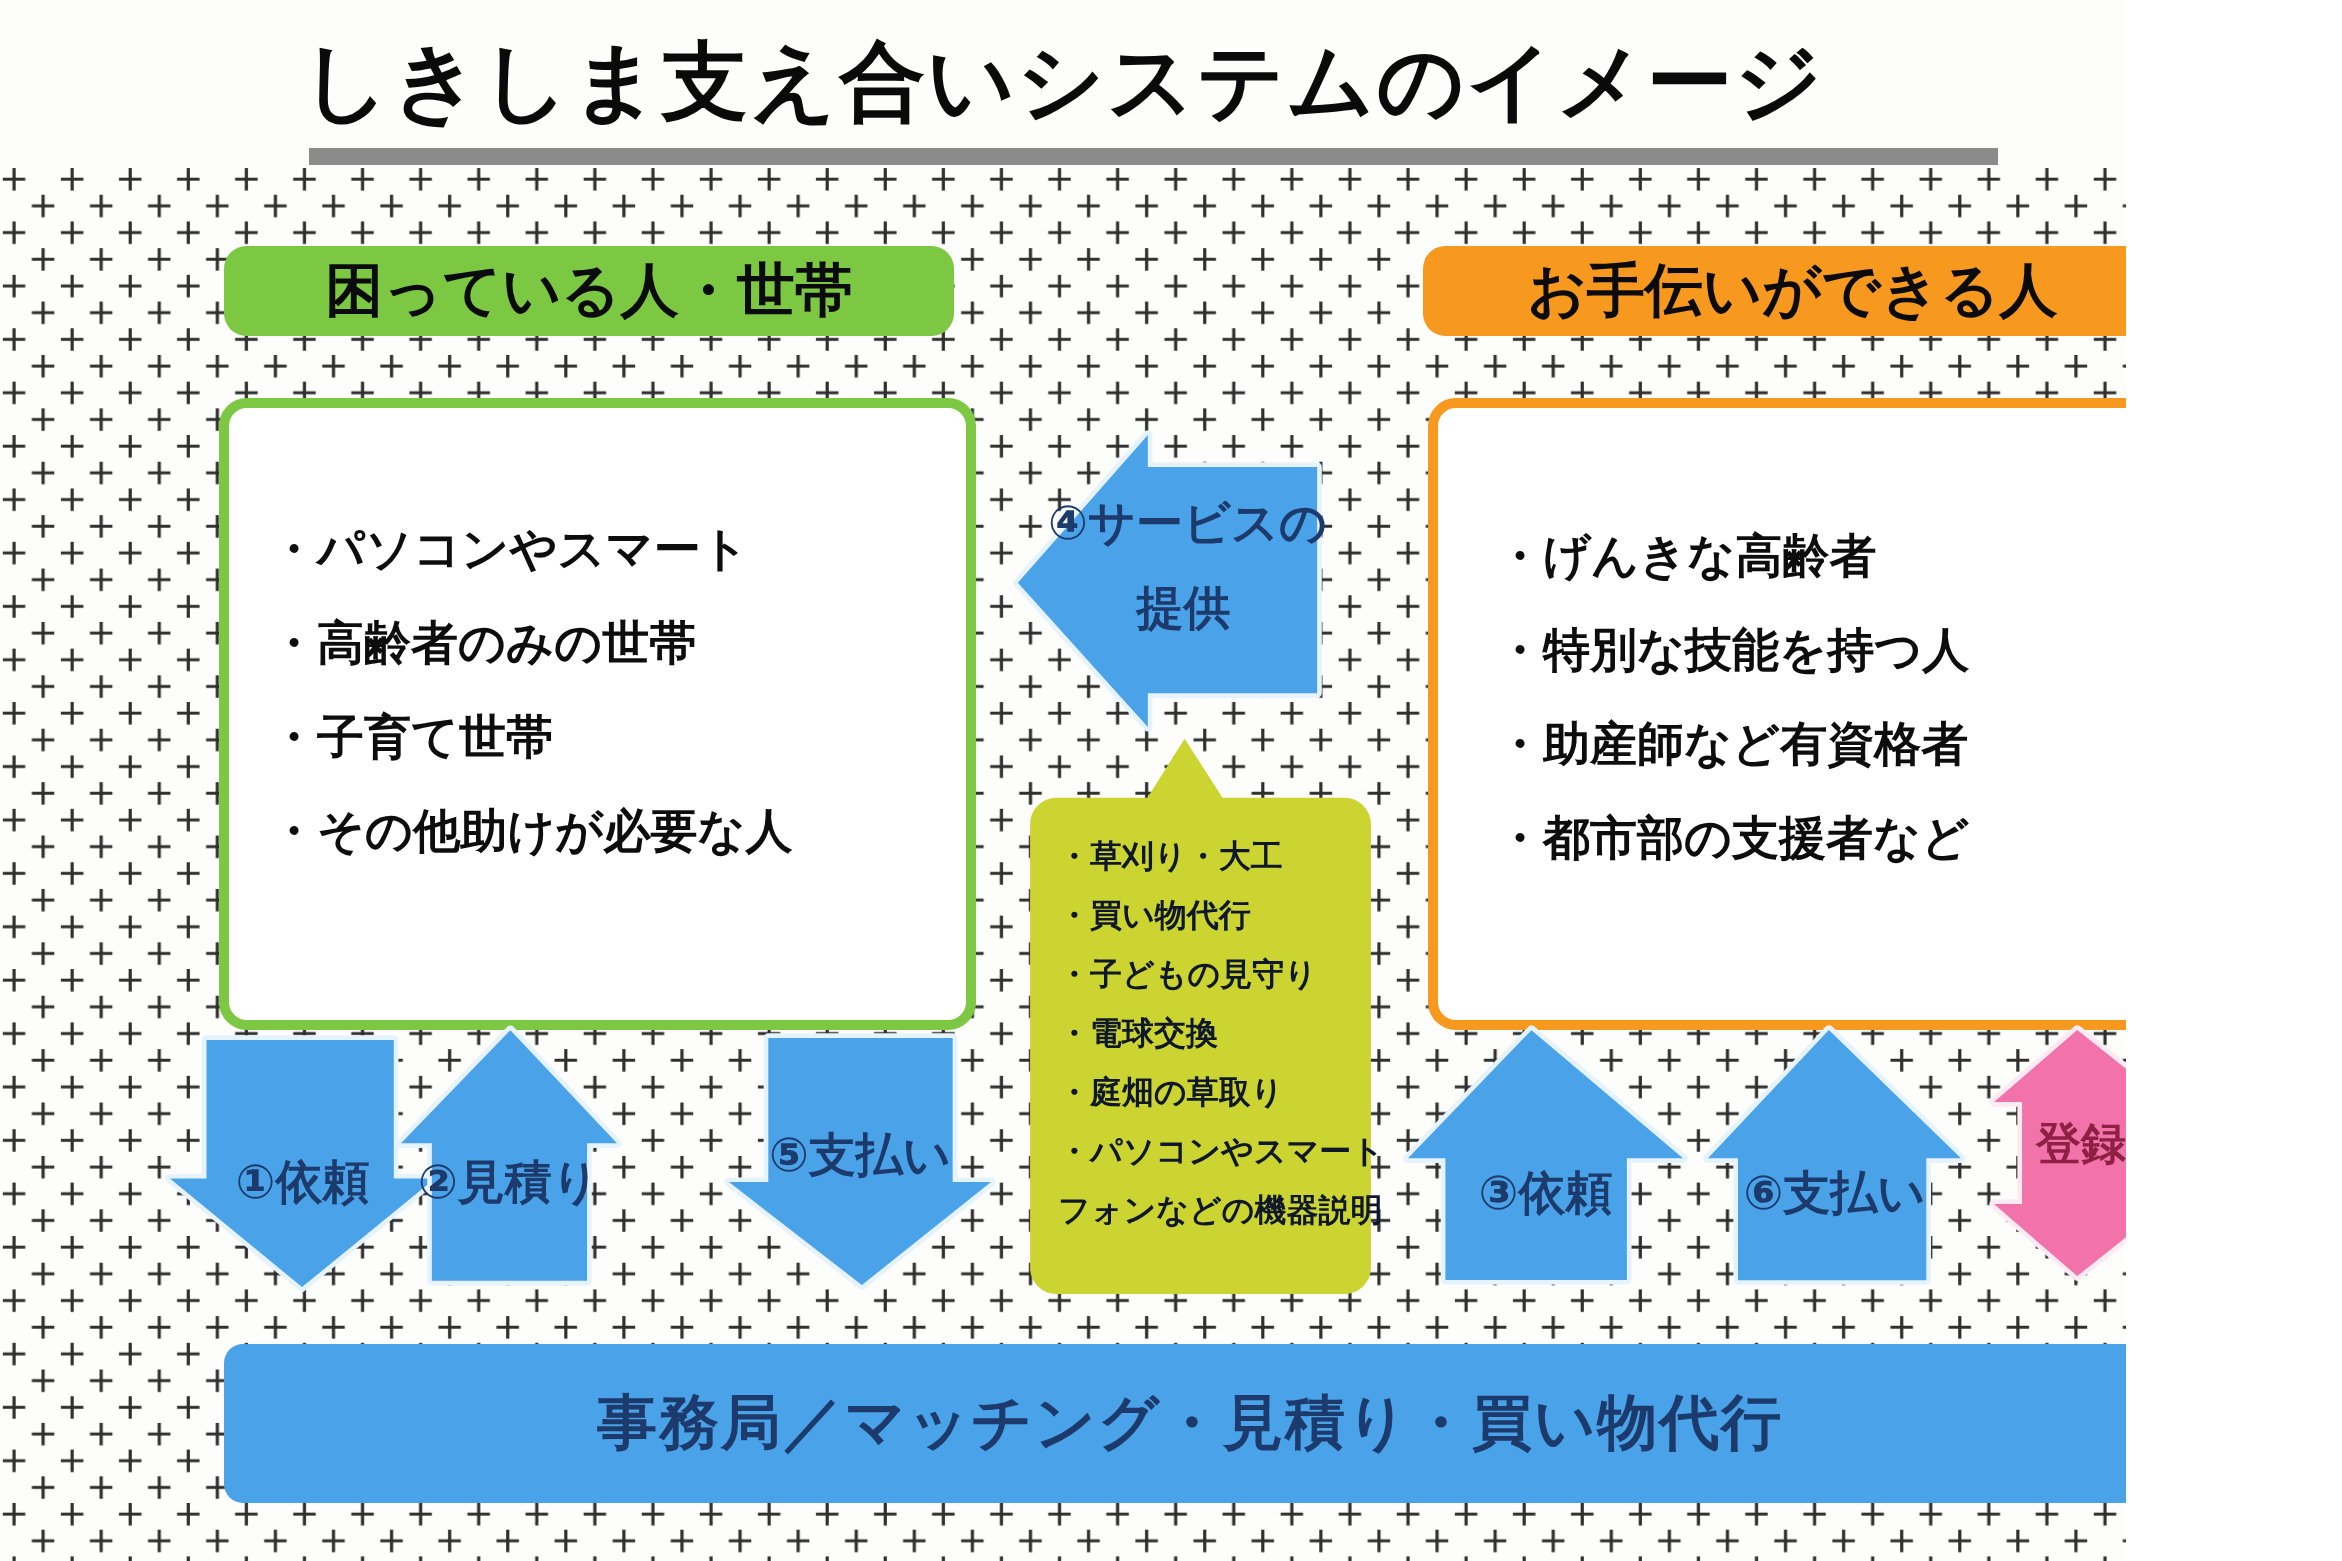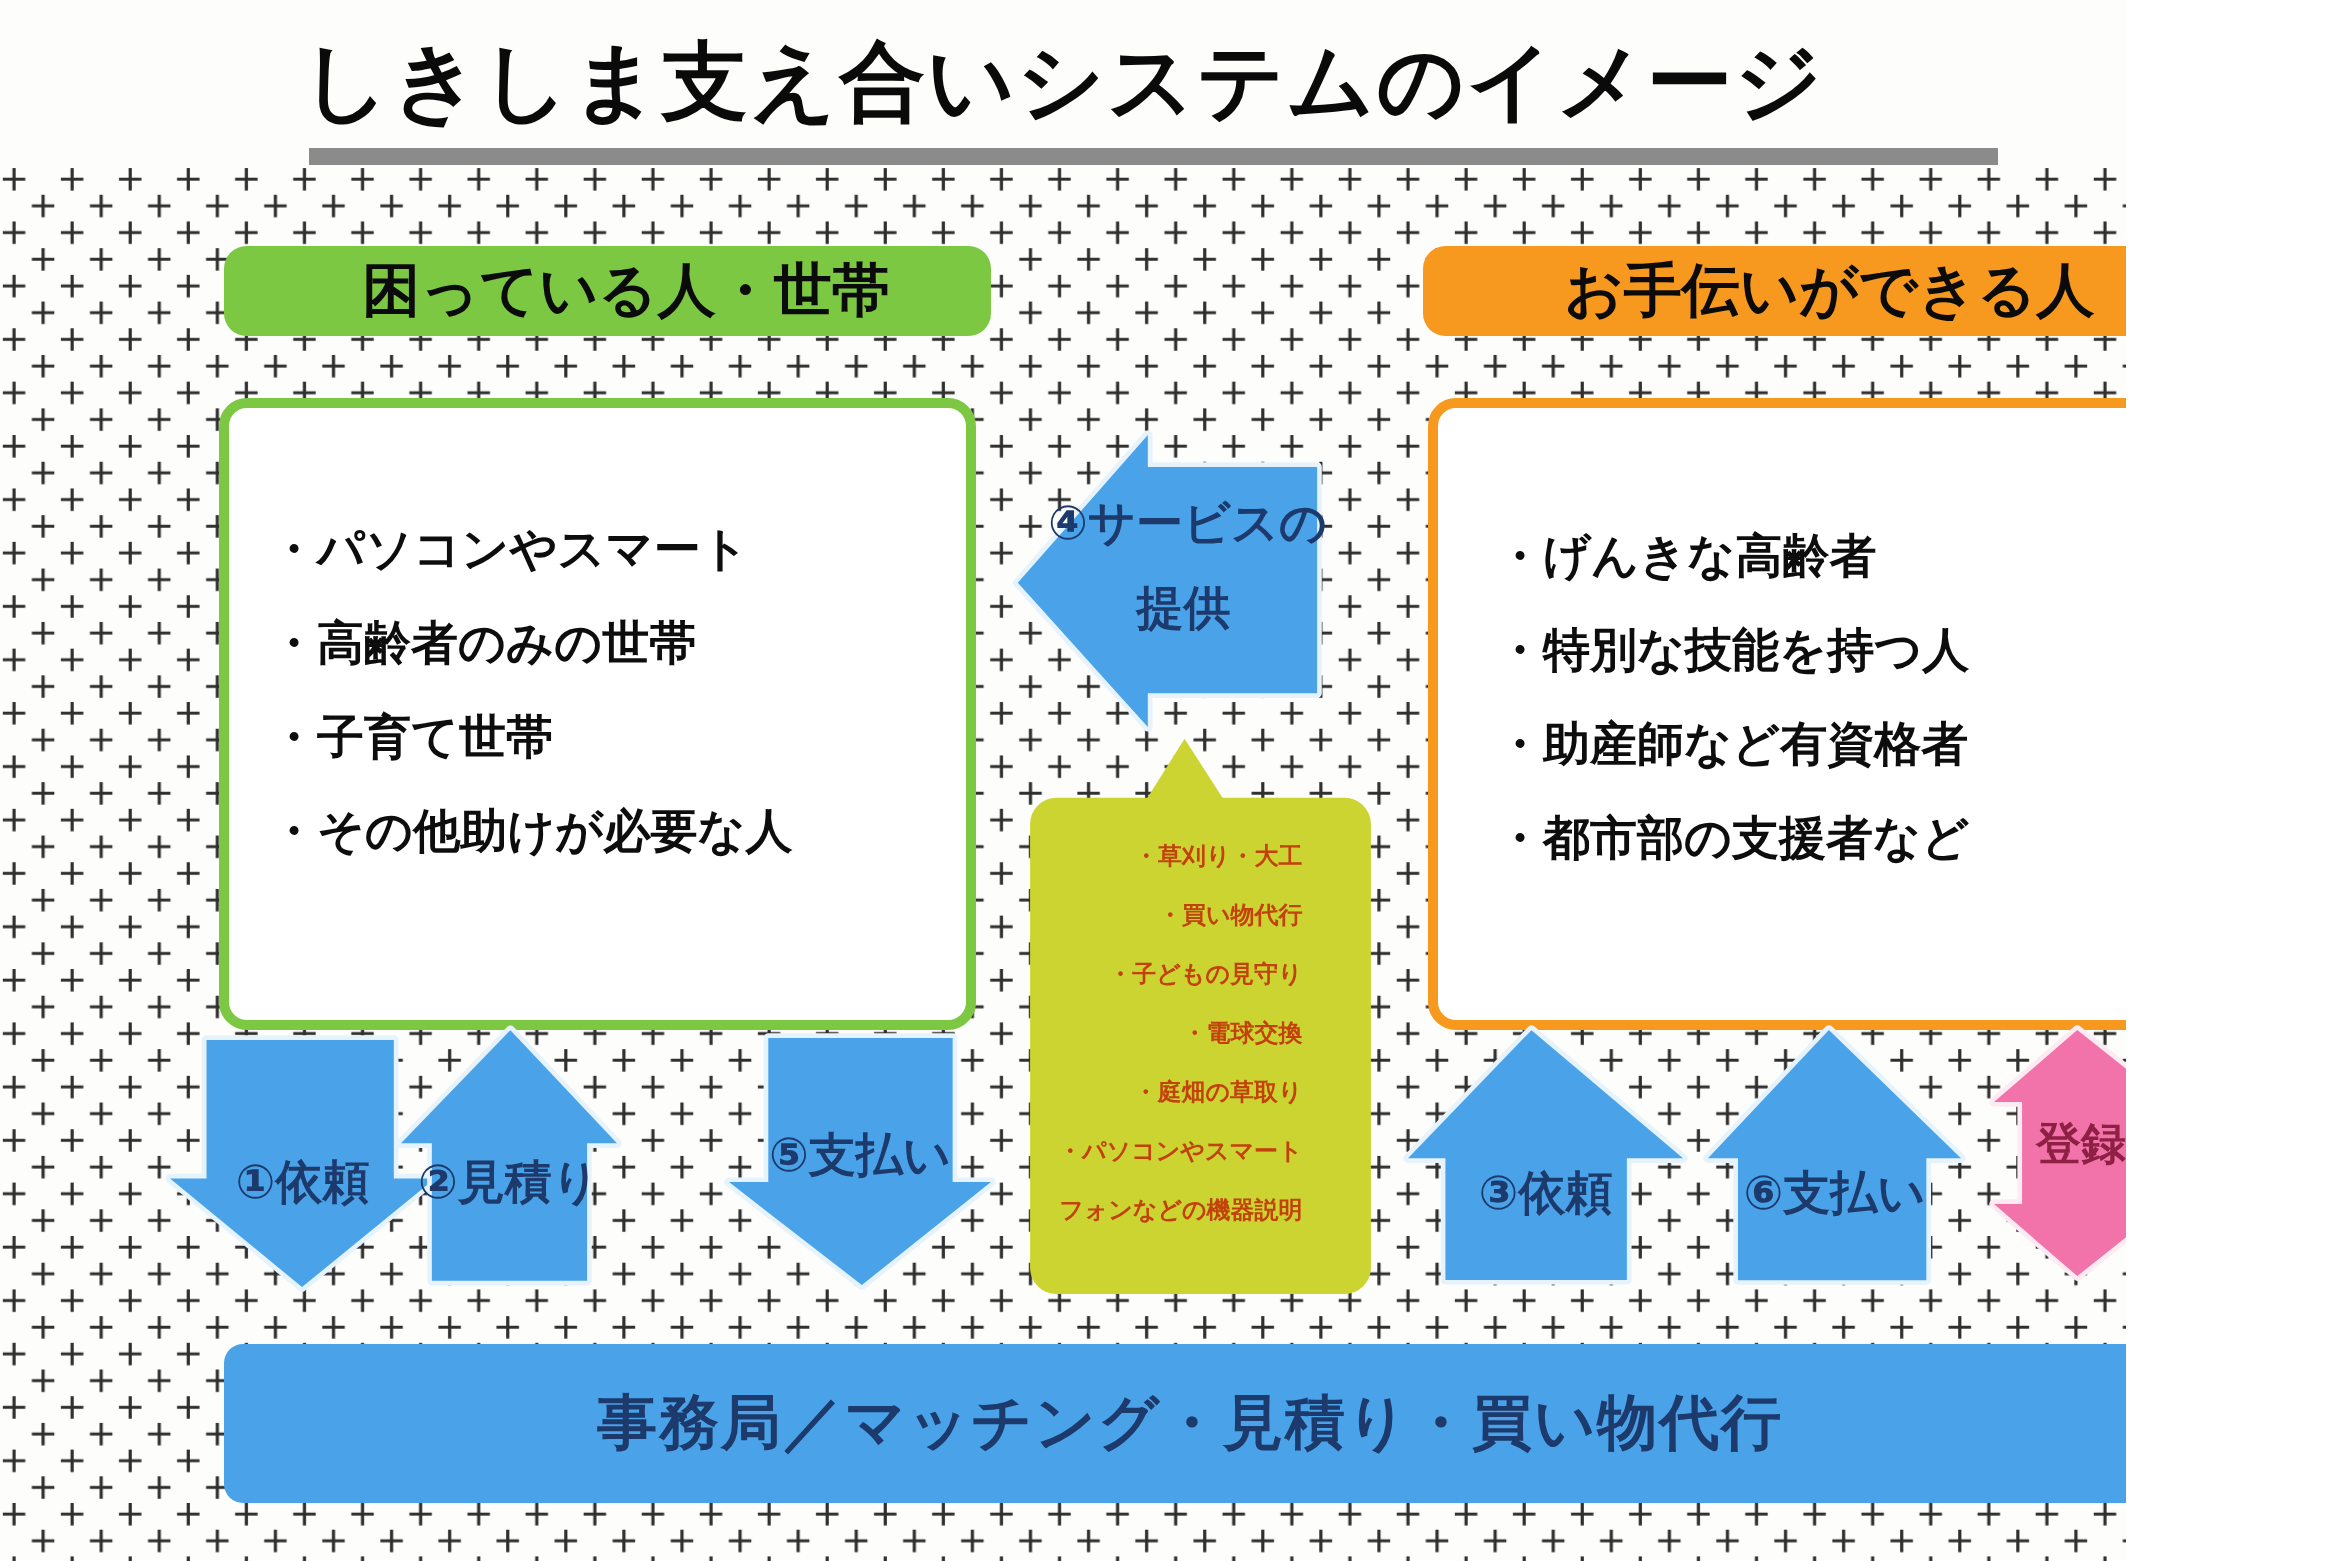--- a/index.html
+++ b/index.html
@@ -17,21 +17,21 @@
     letter-spacing:1.9px;
   }
   .title-underline{
     position:absolute;left:309px;top:148px;width:1689px;height:17px;
     background:var(--gray-underline,#8b8b8b);
   }
 
   .header{
     position:absolute;height:90px;border-radius:22.5px;
     display:flex;align-items:center;justify-content:center;
-    font-size:58px;font-weight:600;color:#0b0b0b;padding-left:37px;
+    font-size:58px;font-weight:600;color:#0b0b0b;
   }
   .header.green{left:224px;top:246px;width:730px;background:var(--green,#7cc843);}
   .header.orange{left:1423px;top:246px;width:739px;background:var(--orange,#f6991e);}
 
   .panel-box{
     position:absolute;background:#ffffff;border-radius:28px;
   }
   .panel-box.green-border{left:219px;top:398px;width:737px;height:612px;border:10.3px solid var(--green,#7cc843);}
   .panel-box.orange-border{left:1420px;top:398px;width:742px;height:612px;border:10.3px solid var(--orange,#f6991e);margin-left:8px;}
   .panel-items{position:absolute;font-size:47px;font-weight:600;color:#0d0d0d;line-height:94px;white-space:nowrap;}
@@ -52,21 +52,21 @@
   .service-arrow-label{
     position:absolute;left:33px;right:0;text-align:center;
     font-size:47px;font-weight:600;color:var(--navy,#1c3a6b);line-height:1;white-space:nowrap;
   }
 
   .bubble{position:absolute;left:1030px;top:735px;width:341px;height:559px;}
   .bubble svg{position:absolute;left:0;top:0;}
   .yellow-shape{fill:var(--yellow-green,#cbd431);}
   .bubble-items{
     position:absolute;left:28px;top:92px;
-    font-size:24px;font-weight:600;color:#c2410c;line-height:59px;white-space:nowrap;text-align:right;
+    font-size:32px;font-weight:600;color:#0f172a;line-height:59px;white-space:nowrap;
   }
 
   .office-bar{
     position:absolute;left:224px;top:1344px;width:1932px;height:159px;
     background:var(--blue,#4aa3e8);border-radius:19px;
     display:flex;align-items:center;justify-content:center;
     font-size:60px;font-weight:700;color:var(--navy,#1c3a6b);letter-spacing:1.9px;
   }
 </style>
 </head>

